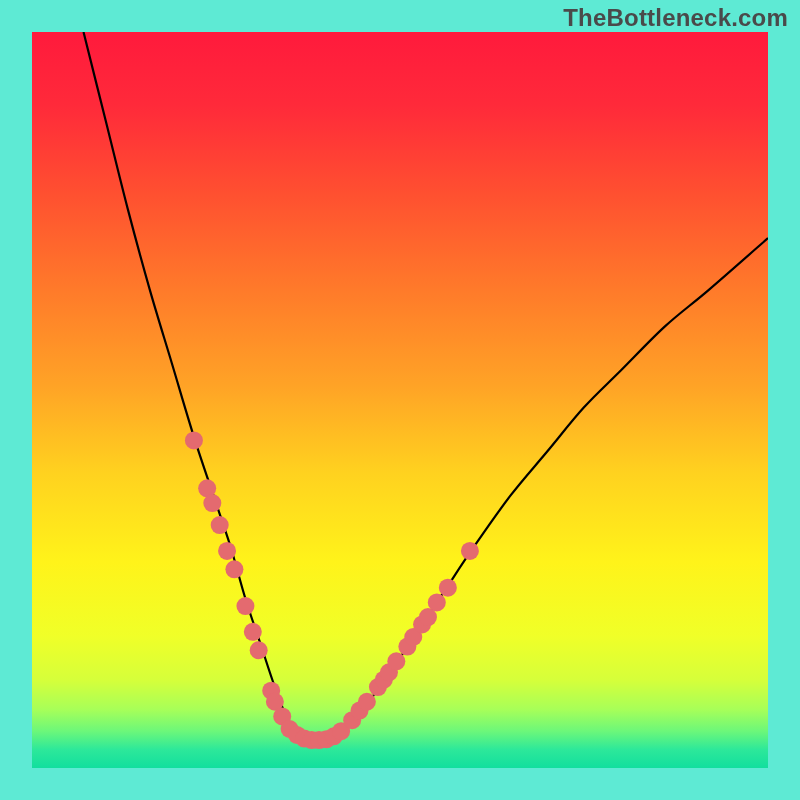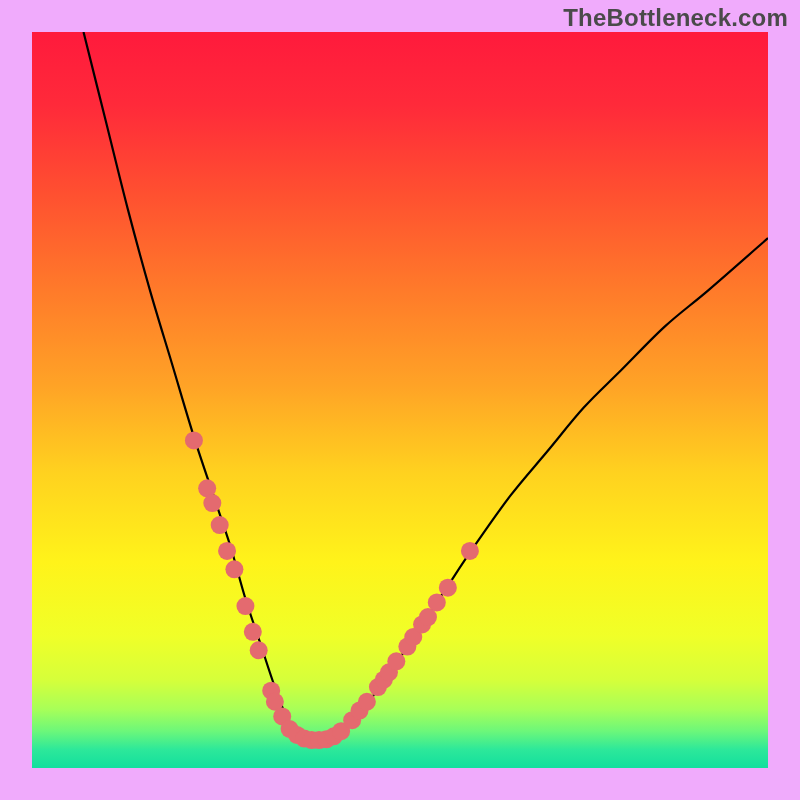--- a/index.html
+++ b/index.html
@@ -9,21 +9,21 @@
     height: 800px;
     overflow: hidden;
     background: #000;
     font-family: Arial, Helvetica, sans-serif;
   }
   .frame {
     position: absolute;
     top: 0; left: 0;
     width: 800px;
     height: 800px;
-    background: #f0abfc;
+    background: #5eead4;
   }
   .watermark {
     position: absolute;
     top: 4px;
     right: 12px;
     color: #4a4a4a;
     font-size: 24px;
     font-weight: 600;
     letter-spacing: 0.2px;
     z-index: 50;

